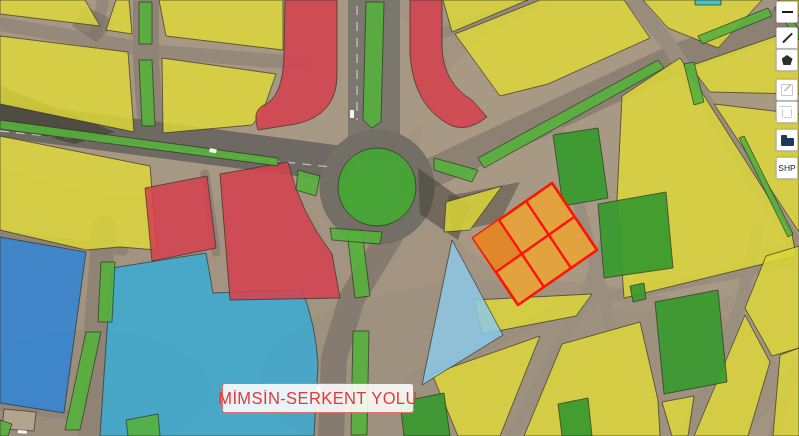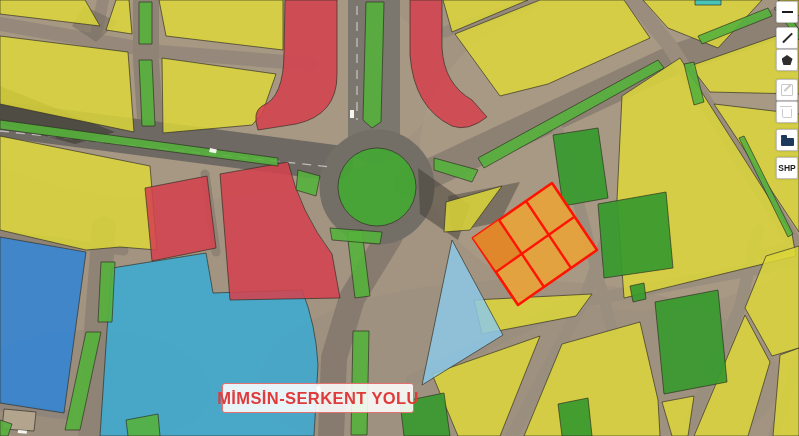--- a/index.html
+++ b/index.html
@@ -3,42 +3,42 @@
 <meta charset="utf-8">
 <style>
   html,body{margin:0;padding:0;background:#888;}
   #stage{position:relative;width:799px;height:436px;overflow:hidden;
          font-family:"Liberation Sans", sans-serif;background:#a39482;}
   #map-svg{position:absolute;left:0;top:0;}
   
   .road-label{position:absolute;left:222px;top:383px;width:190px;height:28px;
     background:rgba(255,255,255,0.88);border:1.5px solid #e57070;border-radius:3px;
     display:flex;align-items:center;justify-content:center;
-    color:#e03a3a;font-size:16.5px;letter-spacing:0.4px;white-space:nowrap;font-weight:bold;}
+    color:#e03a3a;font-size:16.5px;letter-spacing:0.4px;white-space:nowrap;}
   
   .toolbar{position:absolute;right:0;top:0;width:24px;}
   .tb-btn{position:absolute;right:1px;width:22px;height:22px;background:#fff;
     border:1px solid #c3c3c3;border-radius:2px;box-sizing:border-box;
     display:flex;align-items:center;justify-content:center;cursor:pointer;
     box-shadow:0 0 2px rgba(0,0,0,.25);}
   .tb-btn.disabled{cursor:default;}
   .ico-hline{width:11px;height:2.4px;background:#1c1c1c;}
   .ico-diag{width:13px;height:1.8px;background:#2a2a2a;transform:rotate(-45deg);}
   .ico-pentagon{width:11px;height:10px;background:#2e2e2e;
     clip-path:polygon(50% 0,100% 38%,82% 100%,18% 100%,0 38%);}
   .ico-edit{width:10px;height:10px;border:1.5px solid #c9c9c9;border-radius:1px;position:relative;}
   .ico-edit::after{content:"";position:absolute;width:9px;height:1.8px;background:#c9c9c9;
     transform:rotate(-45deg);top:2px;left:1px;}
   .ico-trash{width:8px;height:8px;border:1.5px solid #cbcbcb;border-top:none;
     border-radius:0 0 2px 2px;position:relative;margin-top:3px;}
   .ico-trash::before{content:"";position:absolute;top:-3.5px;left:-3px;width:12px;height:1.8px;background:#cbcbcb;}
   .ico-folder{width:13px;height:8px;background:#1d3a5c;border-radius:1px;position:relative;margin-top:3px;}
   .ico-folder::before{content:"";position:absolute;top:-2.5px;left:0;width:6px;height:3px;
     background:#1d3a5c;border-radius:1px 1px 0 0;}
-  .shp-text{font-size:8.5px;font-weight:bold;color:#1c1c1c;letter-spacing:0;}
+  .shp-text{font-size:8.5px;font-weight:normal;color:#1c1c1c;letter-spacing:0;}
 </style>
 </head>
 <body>
 
 <div id="stage">
 
   <svg id="map-svg" width="799" height="436" viewBox="0 0 799 436">
 
     <g>
       <rect x="0" y="0" width="799" height="436" fill="#a39482"></rect>

